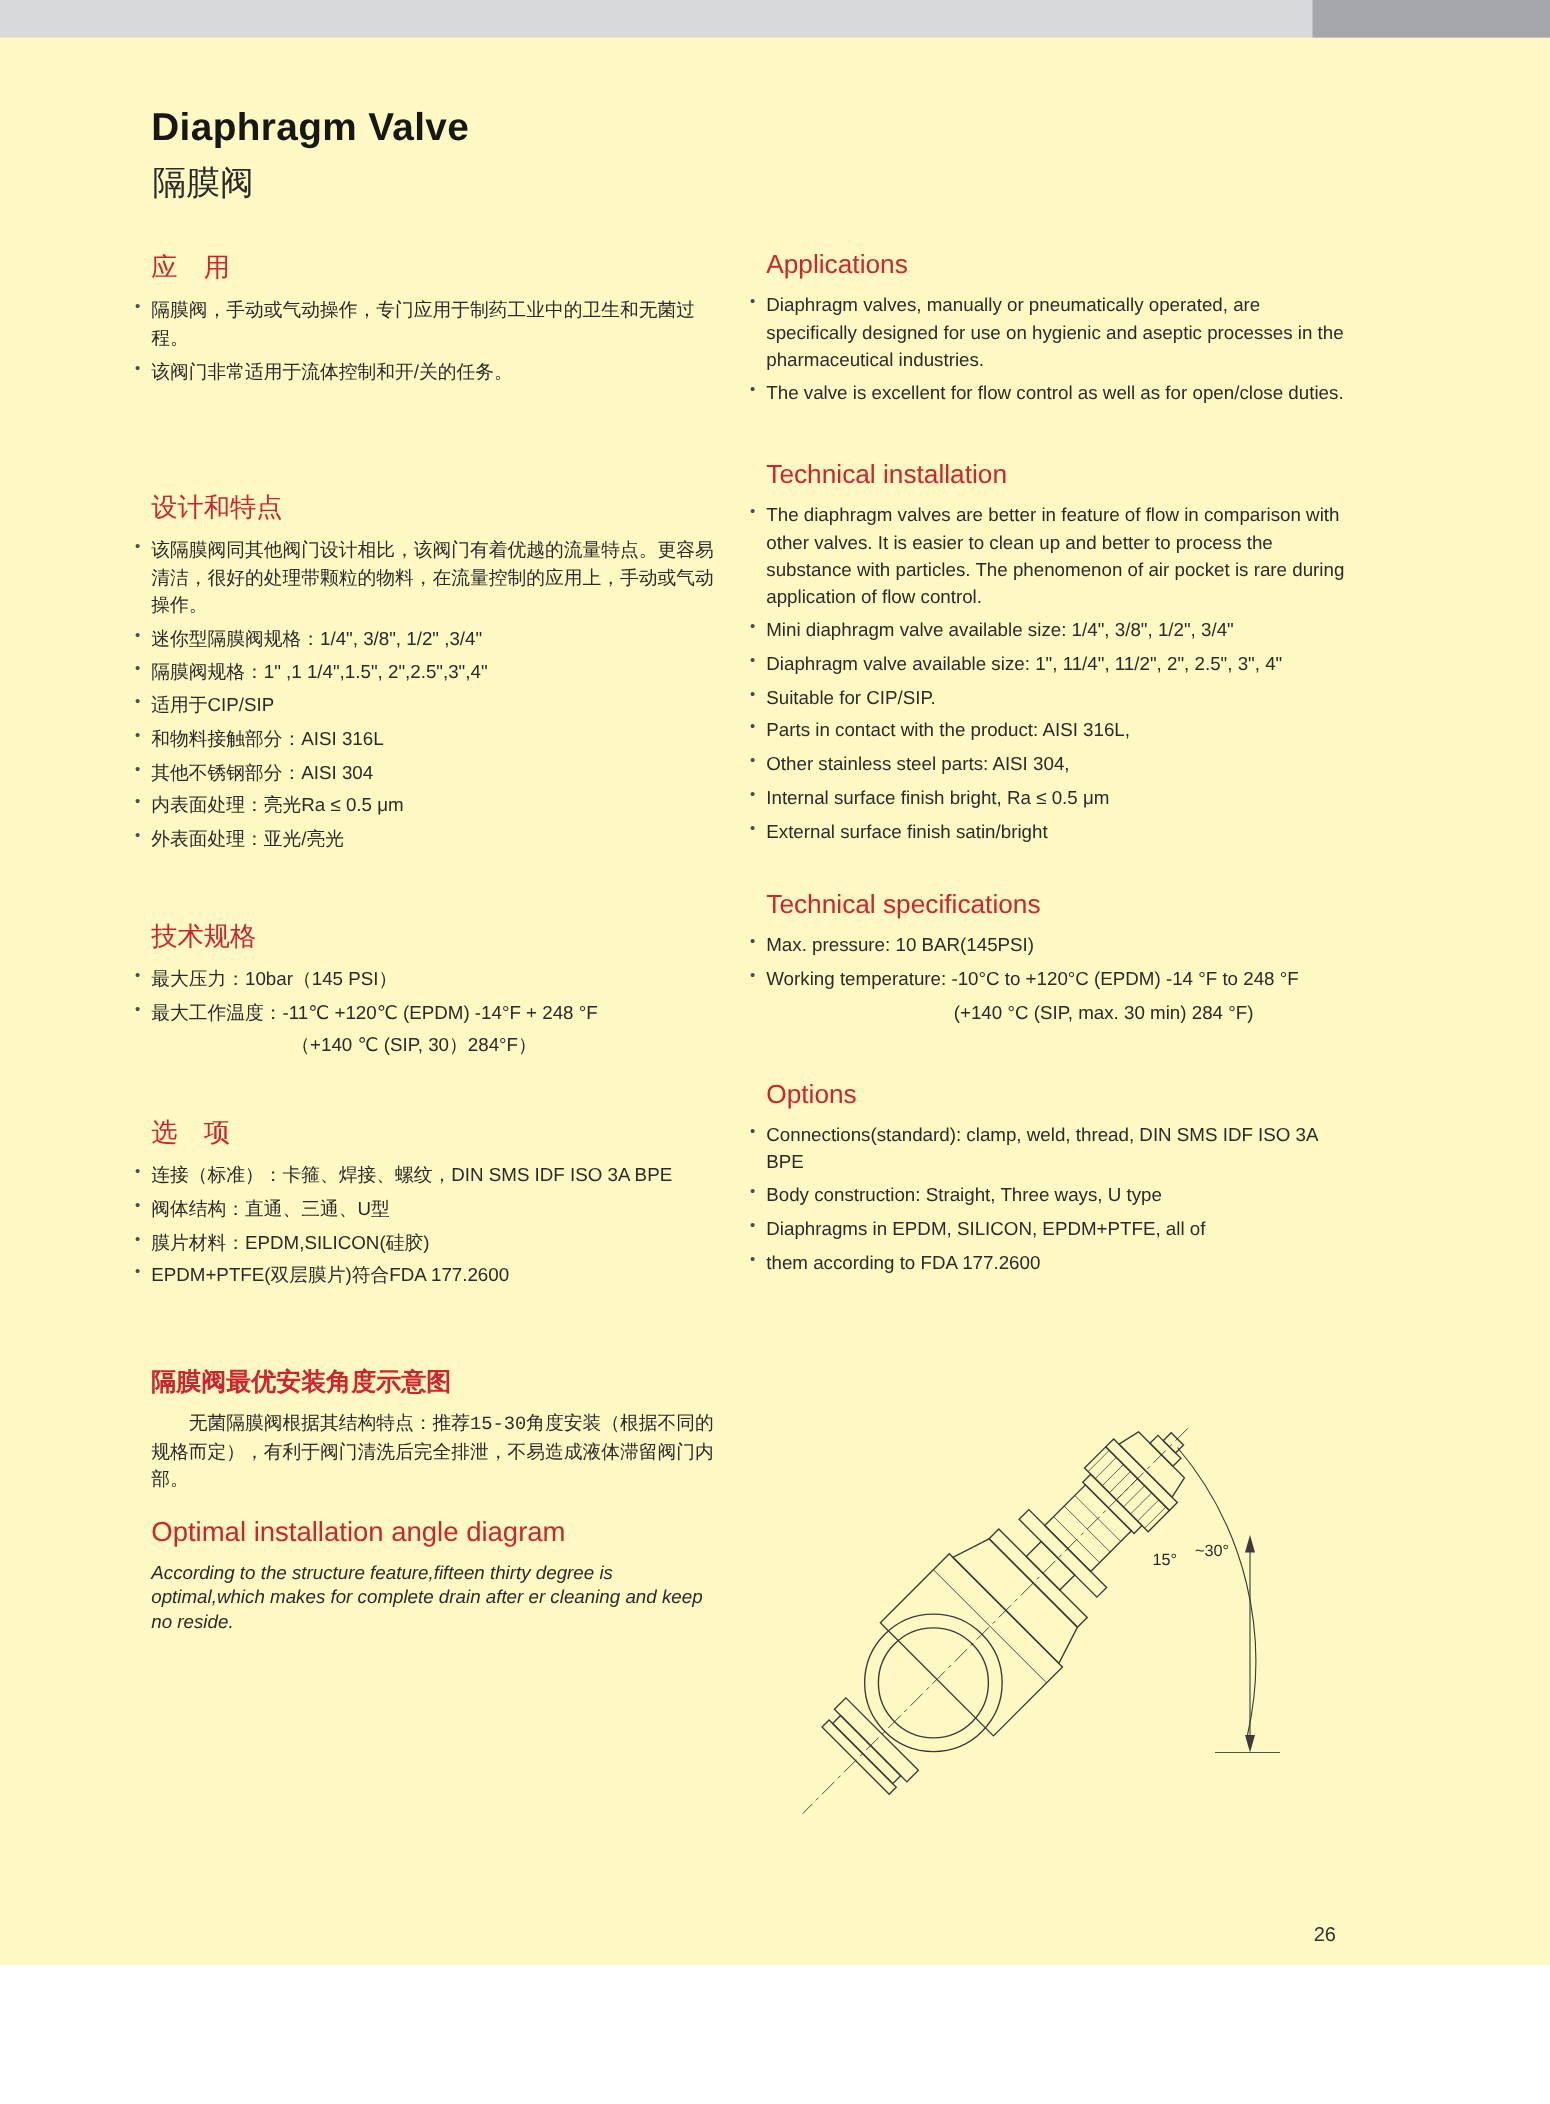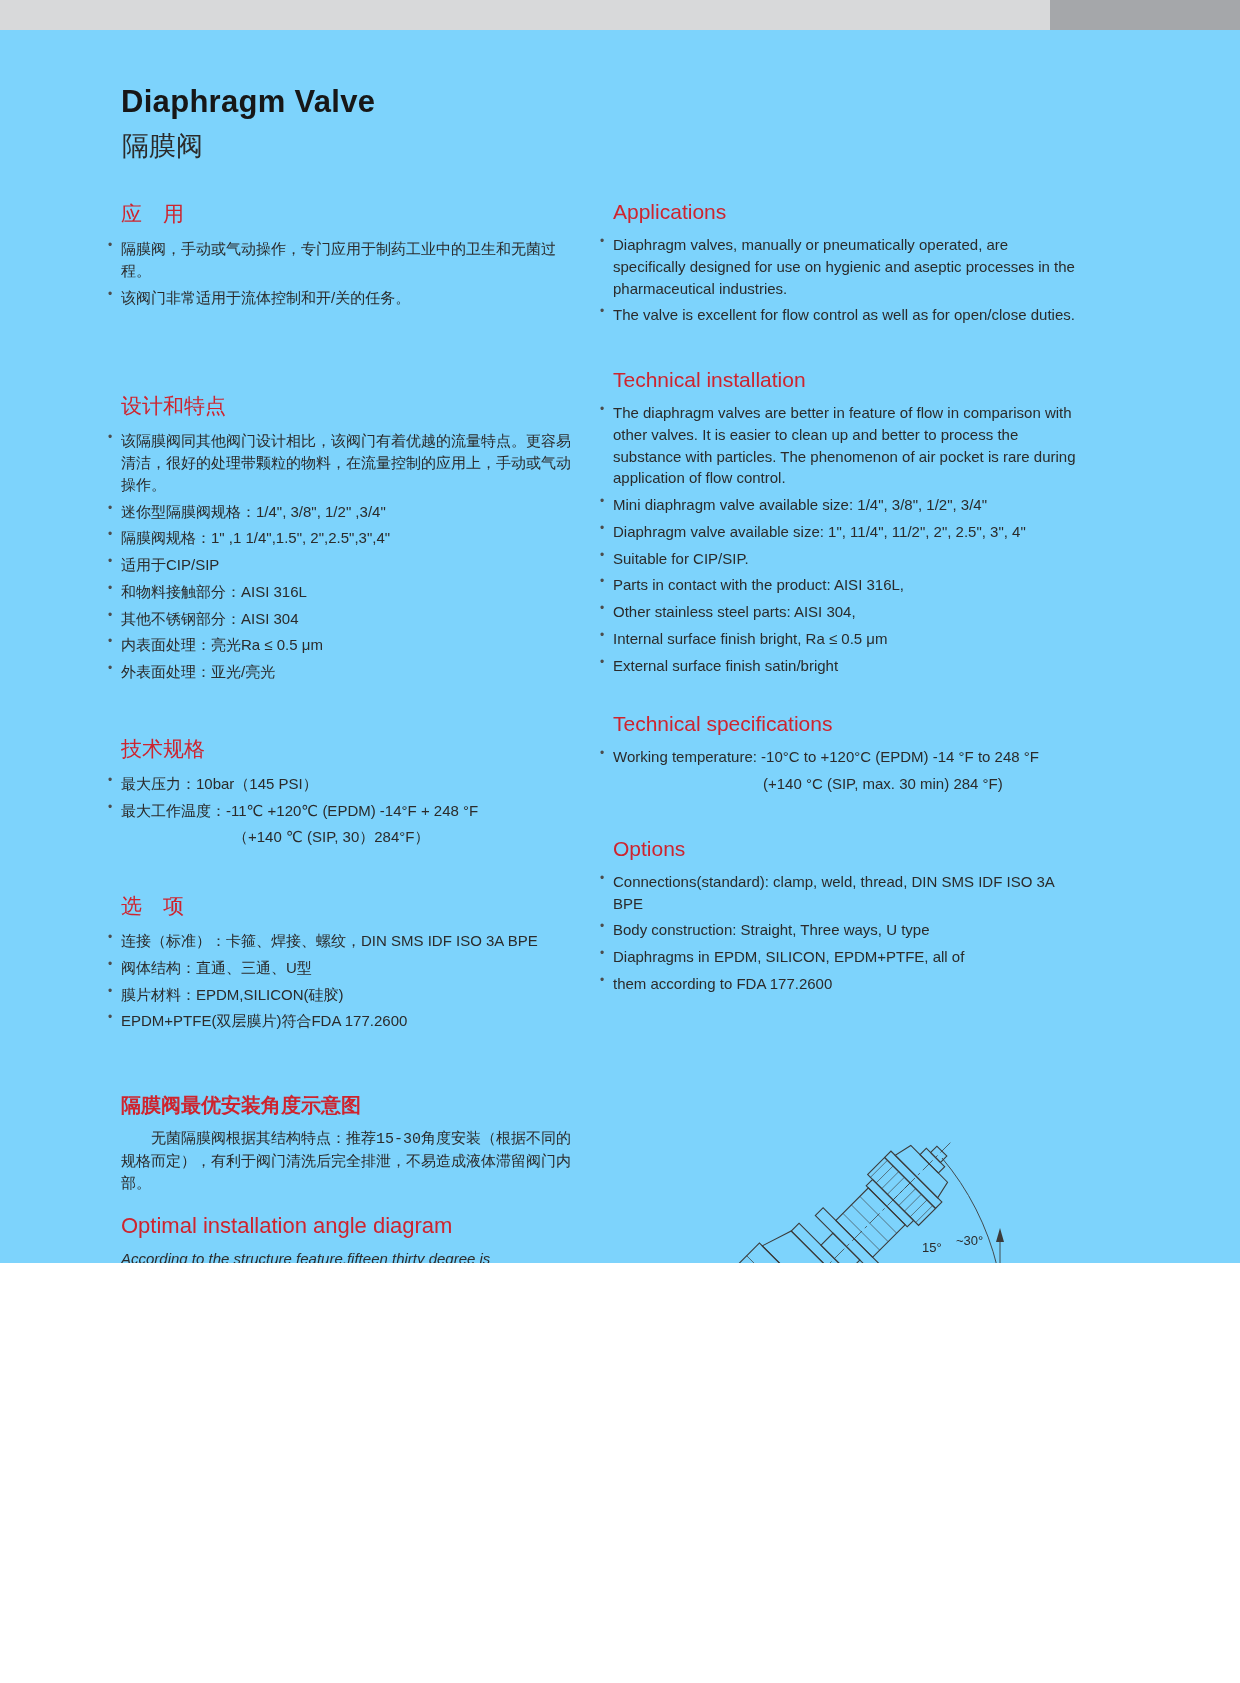--- a/index.html
+++ b/index.html
@@ -1,21 +1,21 @@
 <!DOCTYPE html>
 <html><head>
 <meta charset="utf-8">
 <style>
   * { box-sizing: border-box; }
   html, body { margin: 0; padding: 0; background: #ffffff; }
   .page {
     position: relative;
     width: 1240px;
-    height: 1263px;
-    background: #7dd3fc;
+    height: 1572px;
+    background: #fef9c3;
     font-family: "Liberation Sans", "DejaVu Sans", sans-serif;
     color: #231f20;
     overflow: hidden;
   }
   .topbar { position: absolute; left: 0; top: 0; width: 1240px; height: 30px; background: #d8d9da; }
   .topbar-accent { position: absolute; right: 0; top: 0; width: 190px; height: 30px; background: #a5a7aa; }
 
   .title { position: absolute; left: 121px; top: 84px; margin: 0; font-size: 31px; font-weight: 700; color: #171717; letter-spacing: 0.3px; }
   .subtitle { position: absolute; left: 122px; top: 128px; font-size: 27px; color: #2b2b2b; }
 
@@ -45,21 +45,21 @@
   .lm5 { margin-top: 60px; }
   .lm6 { margin-top: 16px; }
   .rm2 { margin-top: 42px; }
   .rm3 { margin-top: 36px; }
   .rm4 { margin-top: 42px; }
 
   .diagram { position: absolute; left: 600px; top: 1100px; width: 440px; height: 400px; }
   .diagram svg { width: 100%; height: 100%; }
   .diagram text { font-family: "Liberation Sans", sans-serif; font-size: 13px; fill: #2b2b2b; }
 
-  .pagenum { position: absolute; left: 1084px; top: 1540px; font-size: 16px; color: #333333; }
+  .pagenum { position: absolute; left: 1051px; top: 1540px; font-size: 16px; color: #333333; }
 </style>
 </head>
 <body>
 
 <div class="page">
 
   <div class="topbar"></div>
   <div class="topbar-accent"></div>
 
   <h1 class="title">Diaphragm Valve</h1>
@@ -140,20 +140,21 @@
         <li>Parts in contact with the product: AISI 316L,</li>
         <li>Other stainless steel parts: AISI 304,</li>
         <li>Internal surface finish bright, Ra ≤ 0.5 μm</li>
         <li>External surface finish satin/bright</li>
       </ul>
     </section>
 
     <section class="sec rm3">
       <h2 class="hd">Technical specifications</h2>
       <ul class="blist">
+        <li>Max. pressure: 10 BAR(145PSI)</li>
         <li>Working temperature: -10°C to +120°C (EPDM) -14 °F to 248 °F</li>
         <li class="no-bullet cont-right">(+140 °C (SIP, max. 30 min) 284 °F)</li>
       </ul>
     </section>
 
     <section class="sec rm4">
       <h2 class="hd">Options</h2>
       <ul class="blist">
         <li>Connections(standard): clamp, weld, thread, DIN SMS IDF ISO 3A BPE</li>
         <li>Body construction: Straight, Three ways, U type</li>

